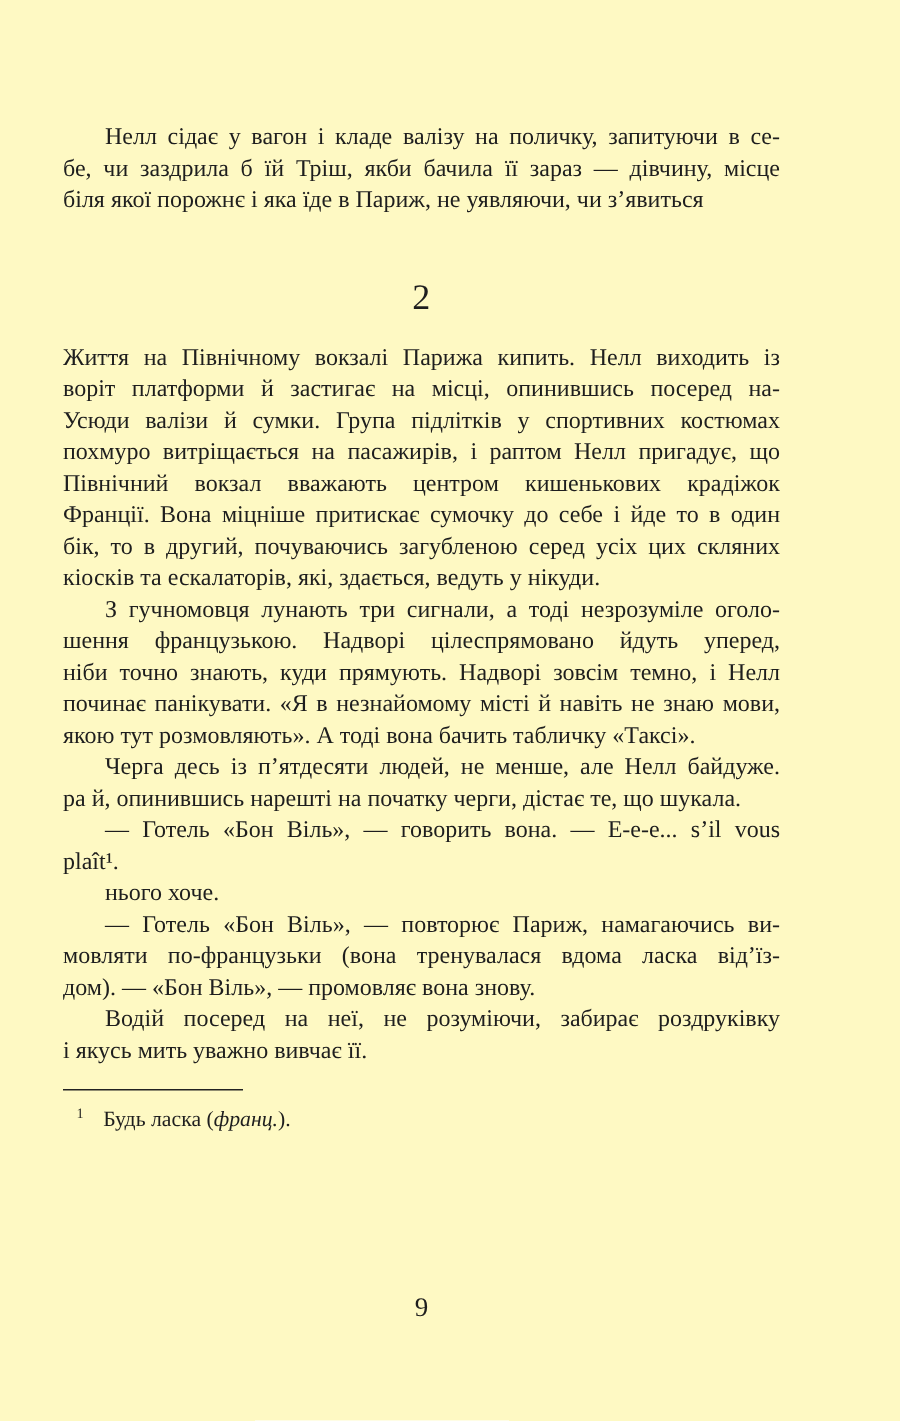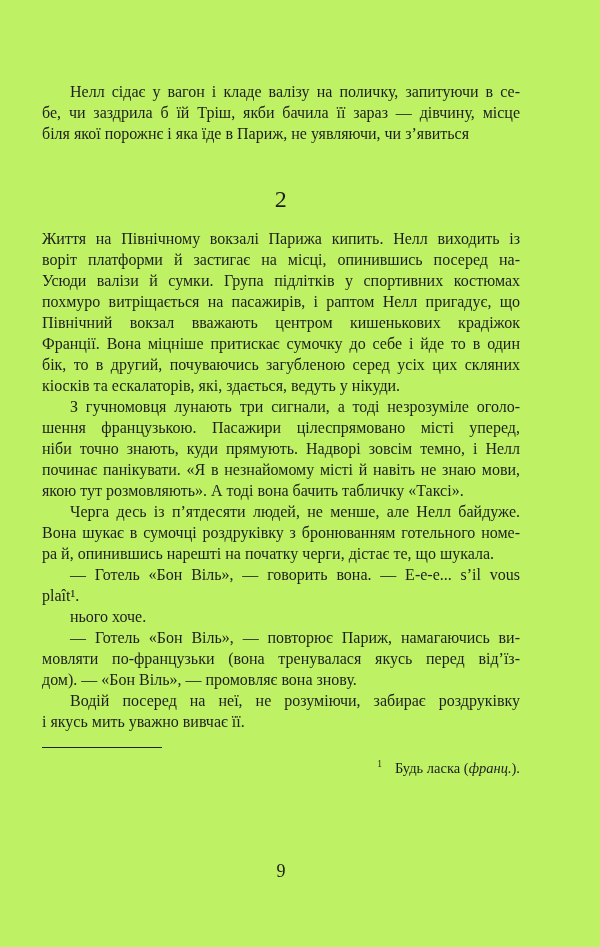--- a/index.html
+++ b/index.html
@@ -1,20 +1,20 @@
 <!DOCTYPE html>
 <html><head>
 <meta charset="utf-8">
 <style>
   html, body { margin: 0; padding: 0; background: #ffffff; }
   .page {
     position: relative;
     width: 600px;
     height: 947px;
-    background: #bef264;
+    background: #fef9c3;
     font-family: "Liberation Serif", "DejaVu Serif", serif;
     color: #1e1e1e;
     overflow: hidden;
   }
   .content {
     position: absolute;
     left: 42px;
     top: 81px;
     width: 478px;
   }
@@ -39,21 +39,20 @@
     margin-top: 15px;
     width: 120px;
     height: 0;
     border-top: 1.6px solid #222222;
   }
   .footnote {
     margin-top: 7px;
     margin-left: 9px;
     font-size: 14.5px;
     line-height: 18px;
-    text-align: right;
   }
   .footnote sup {
     font-size: 9.5px;
     vertical-align: super;
     margin-right: 13px;
   }
   .footnote i { font-style: italic; }
   .pagenum {
     position: absolute;
     top: 861px;
@@ -84,44 +83,43 @@
         <div class="ln">Усюди валізи й сумки. Група підлітків у спортивних костюмах</div>
         <div class="ln">похмуро витріщається на пасажирів, і раптом Нелл пригадує, що</div>
         <div class="ln">Північний вокзал вважають центром кишенькових крадіжок</div>
         <div class="ln">Франції. Вона міцніше притискає сумочку до себе і йде то в один</div>
         <div class="ln">бік, то в другий, почуваючись загубленою серед усіх цих скляних</div>
         <div class="ln">кіосків та ескалаторів, які, здається, ведуть у нікуди.</div>
       </div>
 
     <div class="para indent">
         <div class="ln">З гучномовця лунають три сигнали, а тоді незрозуміле оголо-</div>
-        <div class="ln">шення французькою. Пасажири цілеспрямовано місті уперед,</div>
+        <div class="ln">шення французькою. Надворі цілеспрямовано йдуть уперед,</div>
         <div class="ln">ніби точно знають, куди прямують. Надворі зовсім темно, і Нелл</div>
         <div class="ln">починає панікувати. «Я в незнайомому місті й навіть не знаю мови,</div>
         <div class="ln">якою тут розмовляють». А тоді вона бачить табличку «Таксі».</div>
       </div>
 
     <div class="para indent">
         <div class="ln">Черга десь із п’ятдесяти людей, не менше, але Нелл байдуже.</div>
-        <div class="ln">Вона шукає в сумочці роздруківку з бронюванням готельного номе-</div>
         <div class="ln">ра й, опинившись нарешті на початку черги, дістає те, що шукала.</div>
       </div>
 
     <div class="para indent">
         <div class="ln">— Готель «Бон Віль», — говорить вона. — Е-е-е... s’il vous</div>
         <div class="ln">plaît¹.</div>
       </div>
 
     <div class="para indent">
         <div class="ln">нього хоче.</div>
       </div>
 
     <div class="para indent">
         <div class="ln">— Готель «Бон Віль», — повторює Париж, намагаючись ви-</div>
-        <div class="ln">мовляти по-французьки (вона тренувалася якусь перед від’їз-</div>
+        <div class="ln">мовляти по-французьки (вона тренувалася вдома ласка від’їз-</div>
         <div class="ln">дом). — «Бон Віль», — промовляє вона знову.</div>
       </div>
 
     <div class="para indent">
         <div class="ln">Водій посеред на неї, не розуміючи, забирає роздруківку</div>
         <div class="ln">і якусь мить уважно вивчає її.</div>
       </div>
 
     <div class="footnote-rule"></div>
 

